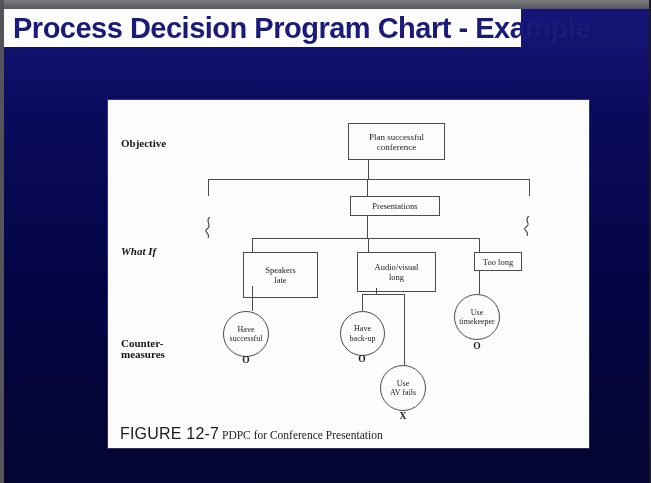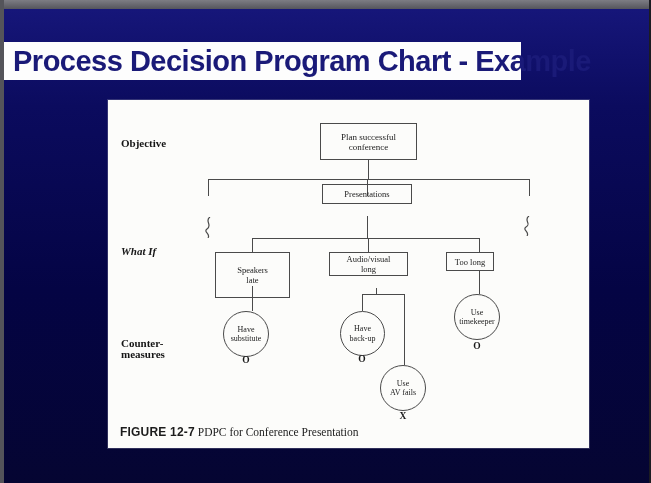--- a/index.html
+++ b/index.html
@@ -11,39 +11,39 @@
   body{
     position:relative;
     font-family:"Liberation Serif",serif;
     background:linear-gradient(180deg,var(--bg-top) 0%,var(--bg-mid) 22%,var(--bg-low) 60%,var(--bg-bottom) 100%);
   }
   .top-bar{position:absolute;left:0;top:0;width:651px;height:9px;
     background:linear-gradient(180deg,#7d7d84,#55555c);}
   .left-strip{position:absolute;left:0;top:0;width:4px;height:483px;background:#54545a;}
   .right-strip{position:absolute;right:0;top:0;width:2px;height:483px;background:#1c1c22;}
   .title-bar{position:absolute;left:4px;top:9px;width:517px;height:38px;background:var(--title-bg);
-    display:flex;align-items:center;margin-top:33px;}
+    display:flex;align-items:center;}
   .title-bar h1{
     font-family:"Liberation Sans",sans-serif;font-size:29px;font-weight:bold;letter-spacing:-0.5px;
     color:var(--title-text);padding-left:9px;white-space:nowrap;}
   .panel{position:absolute;left:108px;top:100px;width:481px;height:348px;background:var(--panel-bg);
     box-shadow:0 0 0 1px rgba(130,130,160,0.35);}
   .rowlbl{position:absolute;font-weight:bold;font-size:11px;line-height:11px;color:#151515;}
   .box{position:absolute;border:1px solid var(--line);display:flex;flex-direction:column;
     align-items:center;justify-content:center;text-align:right;
-    font-size:8.5px;line-height:10px;color:var(--ink);}
+    font-size:8.5px;line-height:10px;color:var(--ink);margin-left:28px;}
   .circle{position:absolute;border:1px solid var(--line);border-radius:50%;display:flex;flex-direction:column;
     align-items:center;justify-content:center;text-align:right;
     font-size:8px;line-height:9.5px;color:var(--ink);}
   .ln{position:absolute;background:var(--line);}
   .v{width:1px;} .h{height:1px;}
   .mark{position:absolute;width:12px;text-align:center;font-weight:bold;font-size:9.5px;color:#1a1a1a;}
   .squig{position:absolute;}
   .caption{position:absolute;left:12px;top:325px;white-space:nowrap;color:#1c1c1c;font-size:11.5px;}
-  .caption .cap-label{font-family:"Liberation Sans",sans-serif;font-weight:bold;font-size:12px;letter-spacing:0.2px;}
+  .caption .cap-label{font-family:"Liberation Sans",sans-serif;font-weight:normal;font-size:16px;letter-spacing:0.2px;}
 </style>
 </head>
 <body>
 
 <div class="top-bar"></div>
 <div class="left-strip"></div>
 <div class="right-strip"></div>
 
 <div class="title-bar">
   <h1>Process Decision Program Chart - Example</h1>
@@ -80,39 +80,39 @@
   </svg>
   <svg class="squig" style="left:413px;top:116px;" width="14" height="20" viewBox="0 0 14 20">
     <path d="M8 0 C 2 4, 11 8, 5 11 C 1 14, 9 16, 6 20" stroke="#4a4a4a" stroke-width="1.2" fill="none"></path>
   </svg>
 
   <div class="box" style="left:212px;top:23px;width:97px;height:37px;font-size:9px;">
     <span>Plan successful</span>
     <span>conference</span>
   </div>
 
-  <div class="box" style="left:214px;top:84px;width:90px;height:20px;">
+  <div class="box" style="left:214px;top:96px;width:90px;height:20px;">
     <span>Presentations</span>
   </div>
 
   <div class="box" style="left:107px;top:152px;width:75px;height:46px;">
     <span>Speakers</span>
     <span>late</span>
   </div>
-  <div class="box" style="left:221px;top:152px;width:79px;height:24px;">
+  <div class="box" style="left:221px;top:152px;width:79px;height:40px;">
     <span>Audio/visual</span>
     <span>long</span>
   </div>
   <div class="box" style="left:338px;top:152px;width:48px;height:19px;">
     <span>Too long</span>
   </div>
 
   <div class="circle" style="left:115px;top:211px;width:46px;height:46px;">
     <span>Have</span>
-    <span>substitute</span>
+    <span>successful</span>
   </div>
   <div class="circle" style="left:232px;top:211px;width:45px;height:45px;">
     <span>Have</span>
     <span>back-up</span>
   </div>
   <div class="circle" style="left:346px;top:194px;width:46px;height:46px;">
     <span>Use</span>
     <span>timekeeper</span>
   </div>
   <div class="circle" style="left:272px;top:265px;width:46px;height:46px;">

